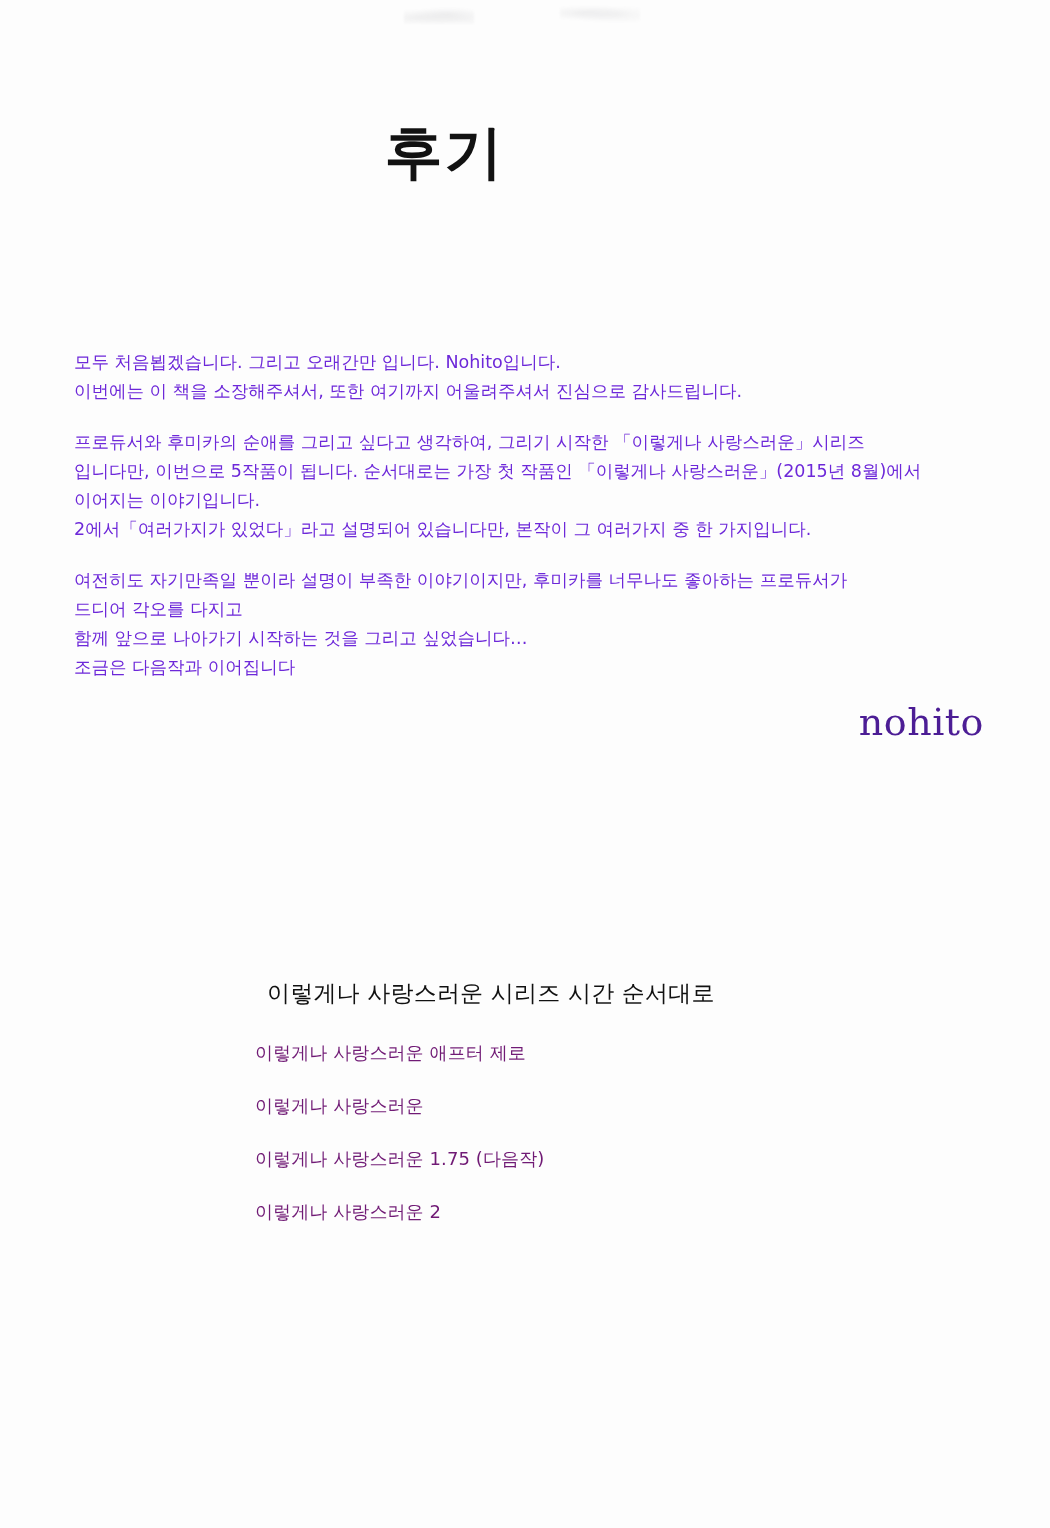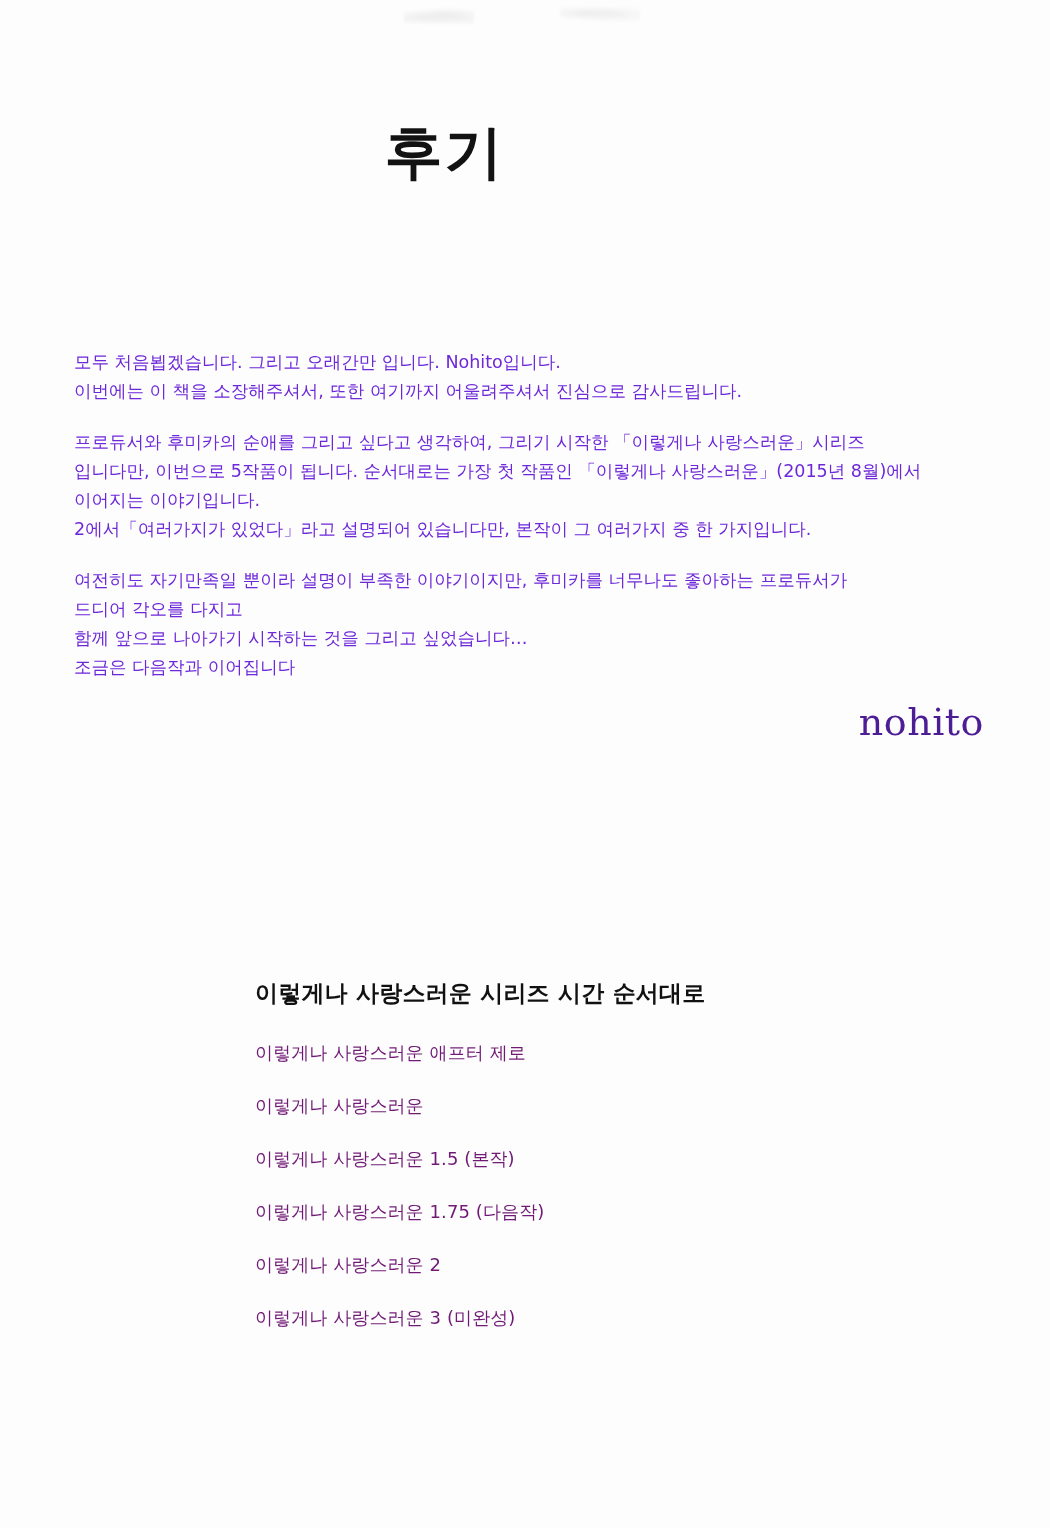--- a/index.html
+++ b/index.html
@@ -88,23 +88,23 @@
   }
 
   .series-block {
     position: absolute;
     left: 255px;
     top: 978px;
     width: 700px;
   }
   .series-title {
     font-size: 23px;
-    font-weight: 700;
+    font-weight: 400;
     color: #111111;
-    margin: 0 0 32px 0;
+    margin: 0 0 32px 12px;
     letter-spacing: 0.2px;
   }
   .series-item {
     font-size: 18px;
     color: #701a75;
     margin: 0 0 29px 0;
     letter-spacing: 0.1px;
   }
   .series-item:last-child { margin-bottom: 0; }
 </style>
@@ -130,19 +130,17 @@
 함께 앞으로 나아가기 시작하는 것을 그리고 싶었습니다…
 조금은 다음작과 이어집니다</p>
   </div>
 
   <div class="signature">nohito</div>
 
   <div class="series-block">
     <div class="series-title">이렇게나 사랑스러운 시리즈 시간 순서대로</div>
     <div class="series-item">이렇게나 사랑스러운 애프터 제로</div>
     <div class="series-item">이렇게나 사랑스러운</div>
-    <div class="series-item">이렇게나 사랑스러운 1.5 (본작)</div>
     <div class="series-item">이렇게나 사랑스러운 1.75 (다음작)</div>
     <div class="series-item">이렇게나 사랑스러운 2</div>
-    <div class="series-item">이렇게나 사랑스러운 3 (미완성)</div>
   </div>
 
 </div>
 
 </body></html>

